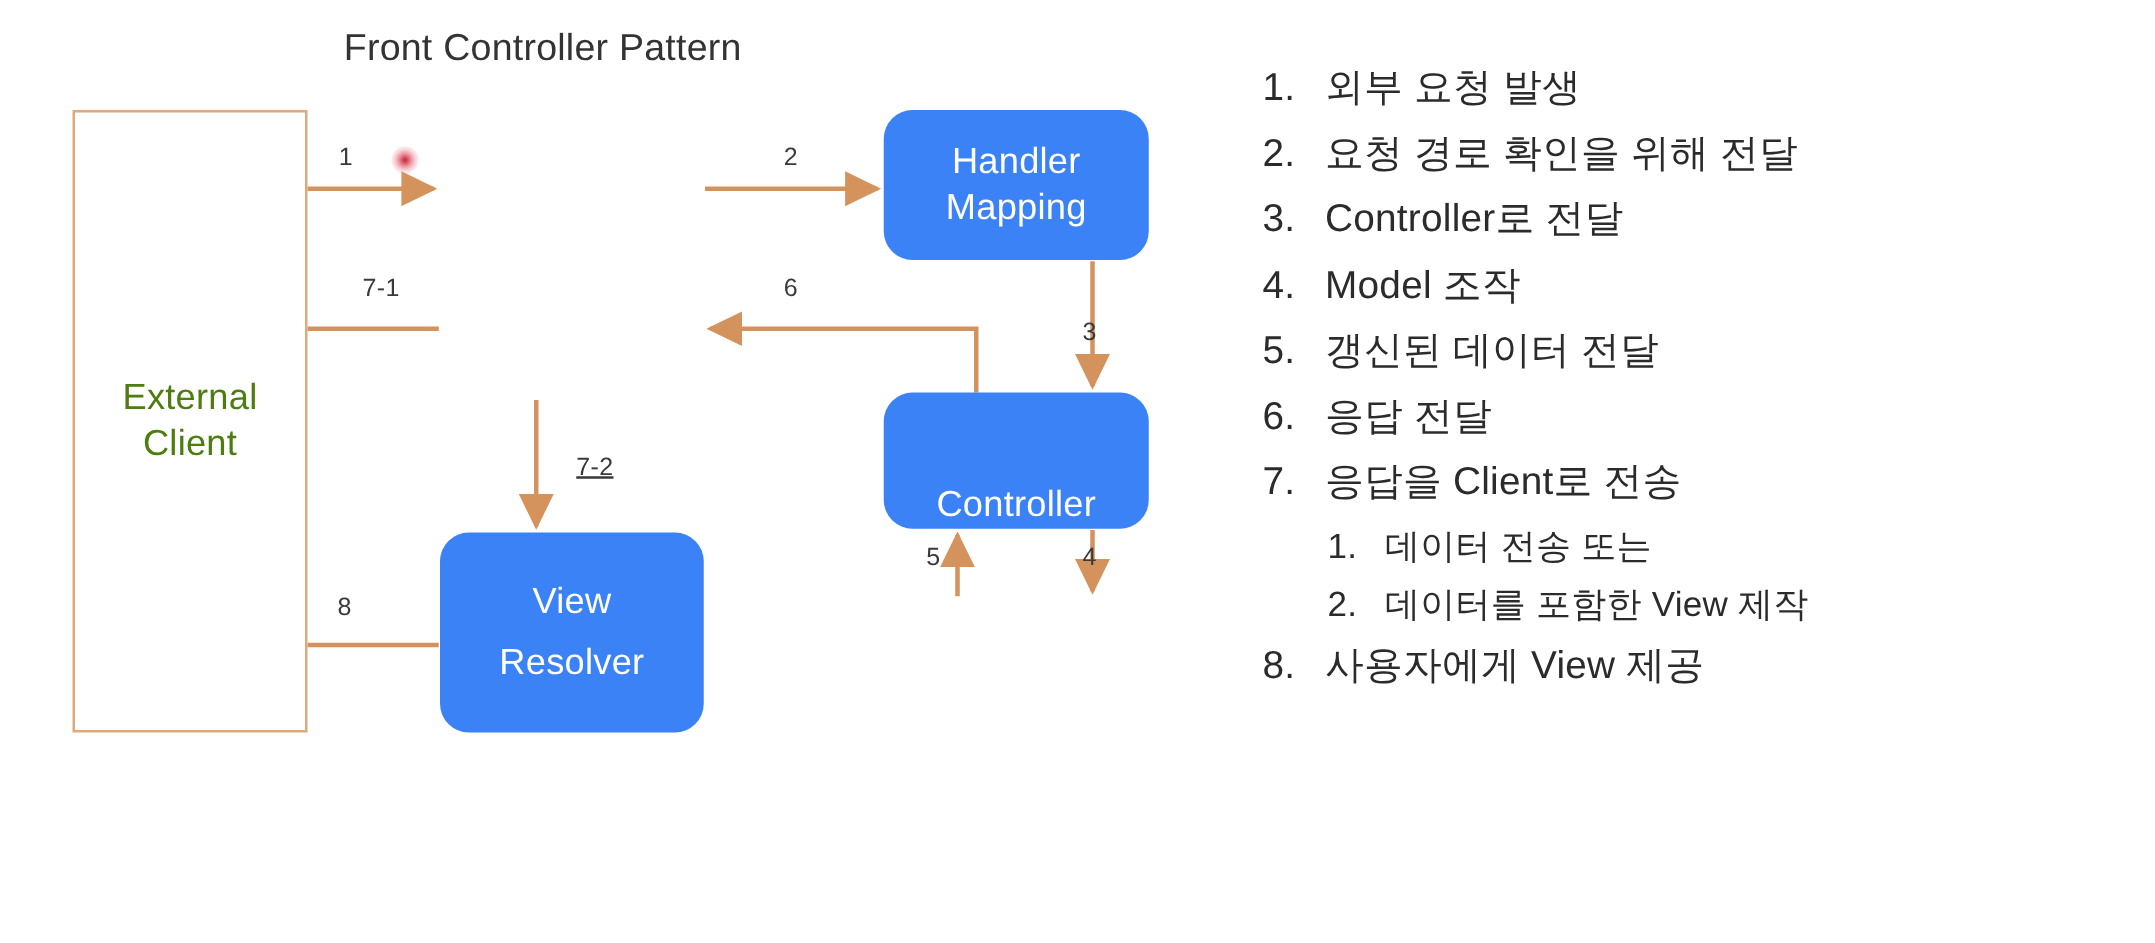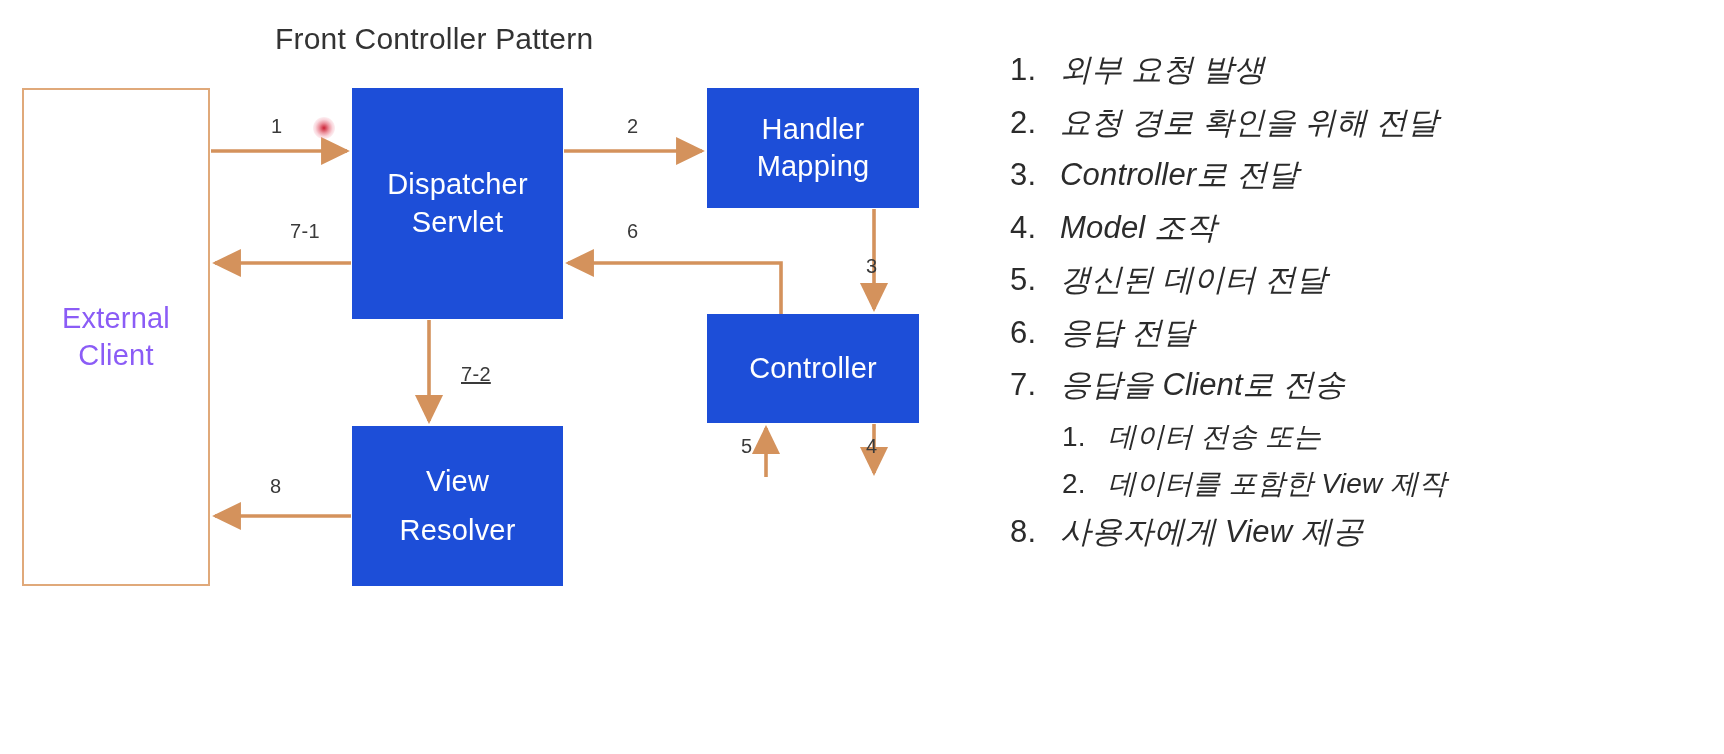--- a/index.html
+++ b/index.html
@@ -47,36 +47,38 @@
     display: flex;
     flex-direction: column;
     align-items: center;
     justify-content: center;
     text-align: center;
     font-size: 29px;
     line-height: 1.28;
     letter-spacing: 0.2px;
   }
   .node.filled {
-    background: #1d4ed8;
+    background: #3b82f6;
     color: #ffffff;
+    border-radius: 23px;
   }
   .node.outlined {
     background: #ffffff;
     border: 2px solid #e0a97a;
-    color: #8b5cf6;
+    color: #4d7c0f;
+    margin-left: 36px;
   }
   .node .line { display: block; }
 
   
   #node-external-client { left: 22px;  top: 88px;  width: 188px; height: 498px; }
   #node-dispatcher      { left: 352px; top: 88px;  width: 211px; height: 231px; }
   #node-handler-mapping { left: 707px; top: 88px;  width: 212px; height: 120px; }
   #node-view-resolver   { left: 352px; top: 426px; width: 211px; height: 160px; gap: 12px; }
-  #node-controller      { left: 707px; top: 314px; width: 212px; height: 109px; }
+  #node-controller      { left: 707px; top: 314px; width: 212px; height: 109px; justify-content: flex-end; }
   #node-model           { left: 707px; top: 478px; width: 212px; height: 108px; }
 
   
   #connectors {
     position: absolute;
     left: 0;
     top: 0;
     width: 980px;
     height: 754px;
     pointer-events: none;
@@ -129,21 +131,21 @@
     font-size: 31px;
     line-height: 1.18;
     color: #2b2b2b;
     letter-spacing: 0.2px;
   }
   .step-row .marker {
     width: 50px;
     flex: 0 0 50px;
     text-align: left;
   }
-  .step-row .step-text { flex: 1 1 auto; font-style: italic; }
+  .step-row .step-text { flex: 1 1 auto; }
 
   .step-row.sub {
     margin-left: 52px;
     font-size: 28px;
     margin-bottom: 14px;
   }
   .step-row.sub .marker {
     width: 46px;
     flex: 0 0 46px;
   }
@@ -183,24 +185,20 @@
 
         <path d="M351,516 L215,516"></path>
       </g>
     </svg>
 
     <div class="node outlined" id="node-external-client">
       <span class="line">External</span>
       <span class="line">Client</span>
     </div>
 
-    <div class="node filled" id="node-dispatcher">
-      <span class="line">Dispatcher</span>
-      <span class="line">Servlet</span>
-    </div>
 
     <div class="node filled" id="node-handler-mapping">
       <span class="line">Handler</span>
       <span class="line">Mapping</span>
     </div>
 
     <div class="node filled" id="node-view-resolver">
       <span class="line">View</span>
       <span class="line">Resolver</span>
     </div>

